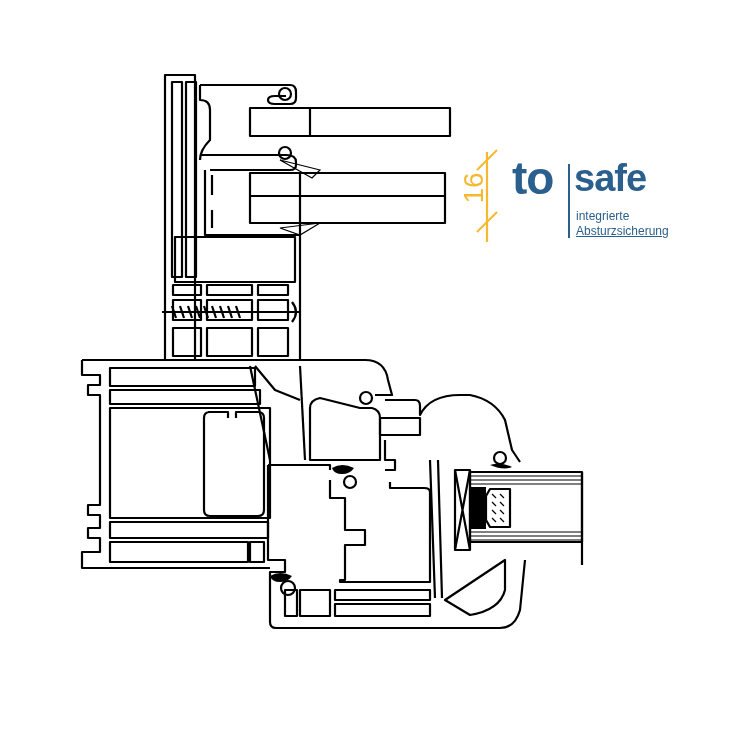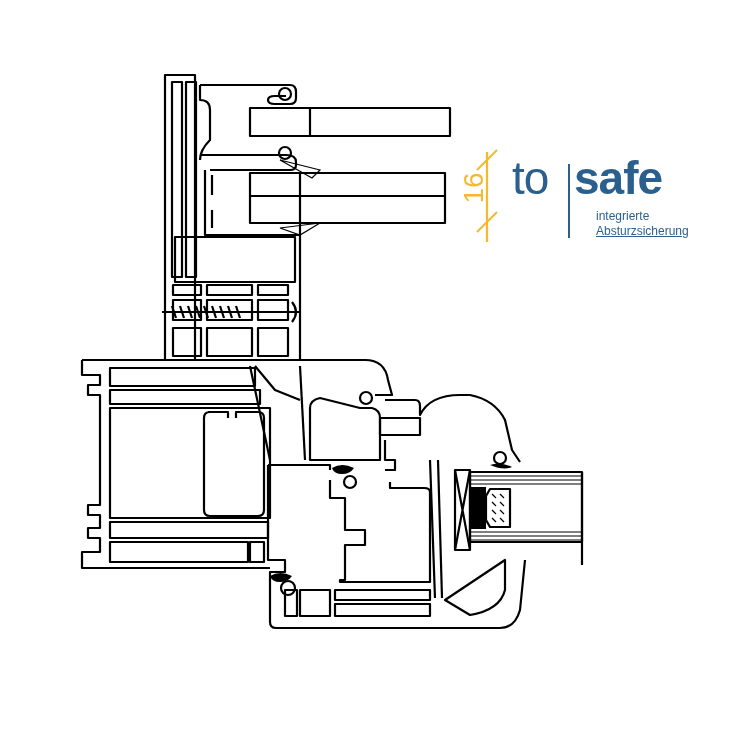--- a/index.html
+++ b/index.html
@@ -2,24 +2,24 @@
 <html><head>
 <meta charset="utf-8">
 <style>
   html, body { margin: 0; padding: 0; background: #ffffff; }
   body { width: 756px; height: 756px; position: relative; overflow: hidden; font-family: "Liberation Sans", sans-serif; }
   #drawing { position: absolute; left: 0; top: 0; width: 756px; height: 756px; }
   .ln { fill: none; stroke: #000; stroke-width: 2.2; stroke-linejoin: round; }
   .thin { fill: none; stroke: #000; stroke-width: 1.2; }
   .blk { fill: #000; }
   .logo { position: absolute; left: 512px; top: 158px; width: 180px; height: 84px; }
-  .logo-to { position: absolute; left: 0; top: -6px; font-size: 46px; color: #2b5f8e; font-weight: 400; letter-spacing: -1px; line-height: 52px; }
+  .logo-to { position: absolute; left: 0; top: -6px; font-size: 46px; color: #2b5f8e; font-weight: 700; letter-spacing: -1px; line-height: 52px; }
   .logo-bar { position: absolute; left: 56px; top: 6px; width: 1.5px; height: 74px; background: #2b5f8e; }
-  .logo-safe { position: absolute; left: 62px; top: -6px; font-size: 46px; color: #2b5f8e; font-weight: bold; letter-spacing: -1px; line-height: 52px; }
-  .logo-sub { position: absolute; left: 64px; font-size: 12px; color: #2b5f8e; line-height: 14px; margin-left: 20px; }
+  .logo-safe { position: absolute; left: 62px; top: -6px; font-size: 38px; color: #2b5f8e; font-weight: bold; letter-spacing: -1px; line-height: 52px; }
+  .logo-sub { position: absolute; left: 64px; font-size: 12px; color: #2b5f8e; line-height: 14px; }
   .logo-sub1 { top: 51px; }
   .logo-sub2 { top: 66px; text-decoration: underline; }
   .dim-text { position: absolute; left: 454px; top: 168px; width: 40px; height: 40px; color: #f5b82e; font-size: 28px; transform: rotate(-90deg); transform-origin: center center; text-align: center; line-height: 40px; }
 </style>
 </head>
 <body>
 
 <svg id="drawing" viewBox="0 0 756 756" xmlns="http://www.w3.org/2000/svg">
 
   <g>

